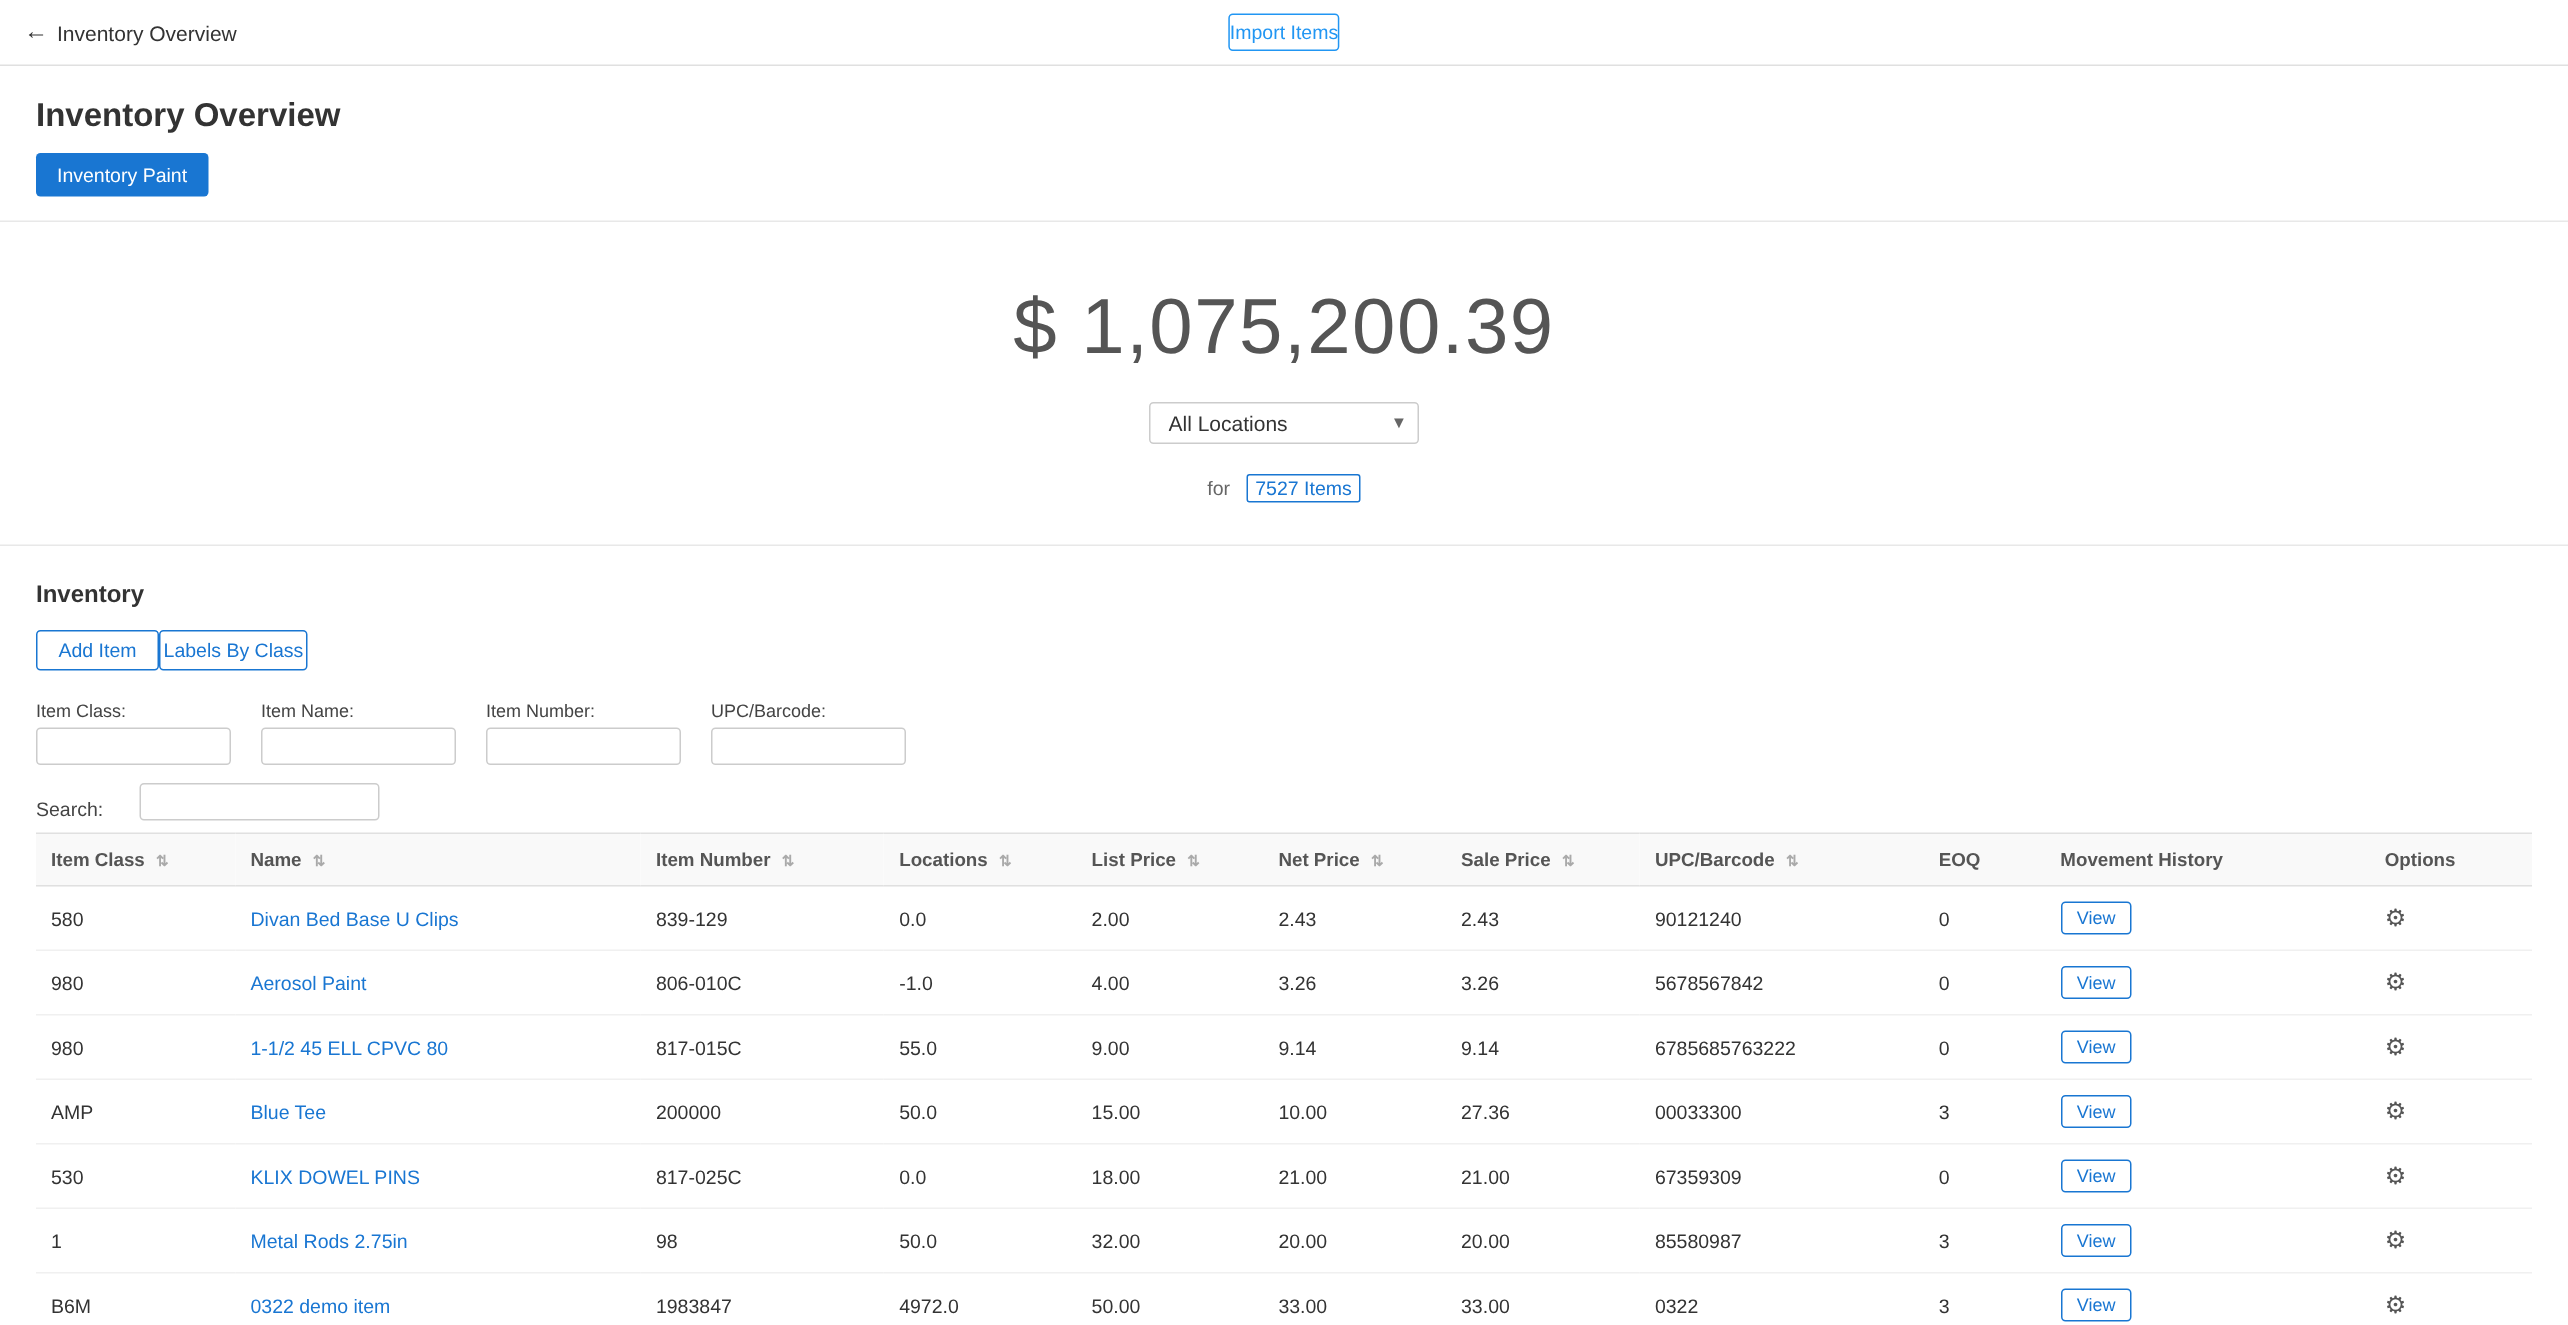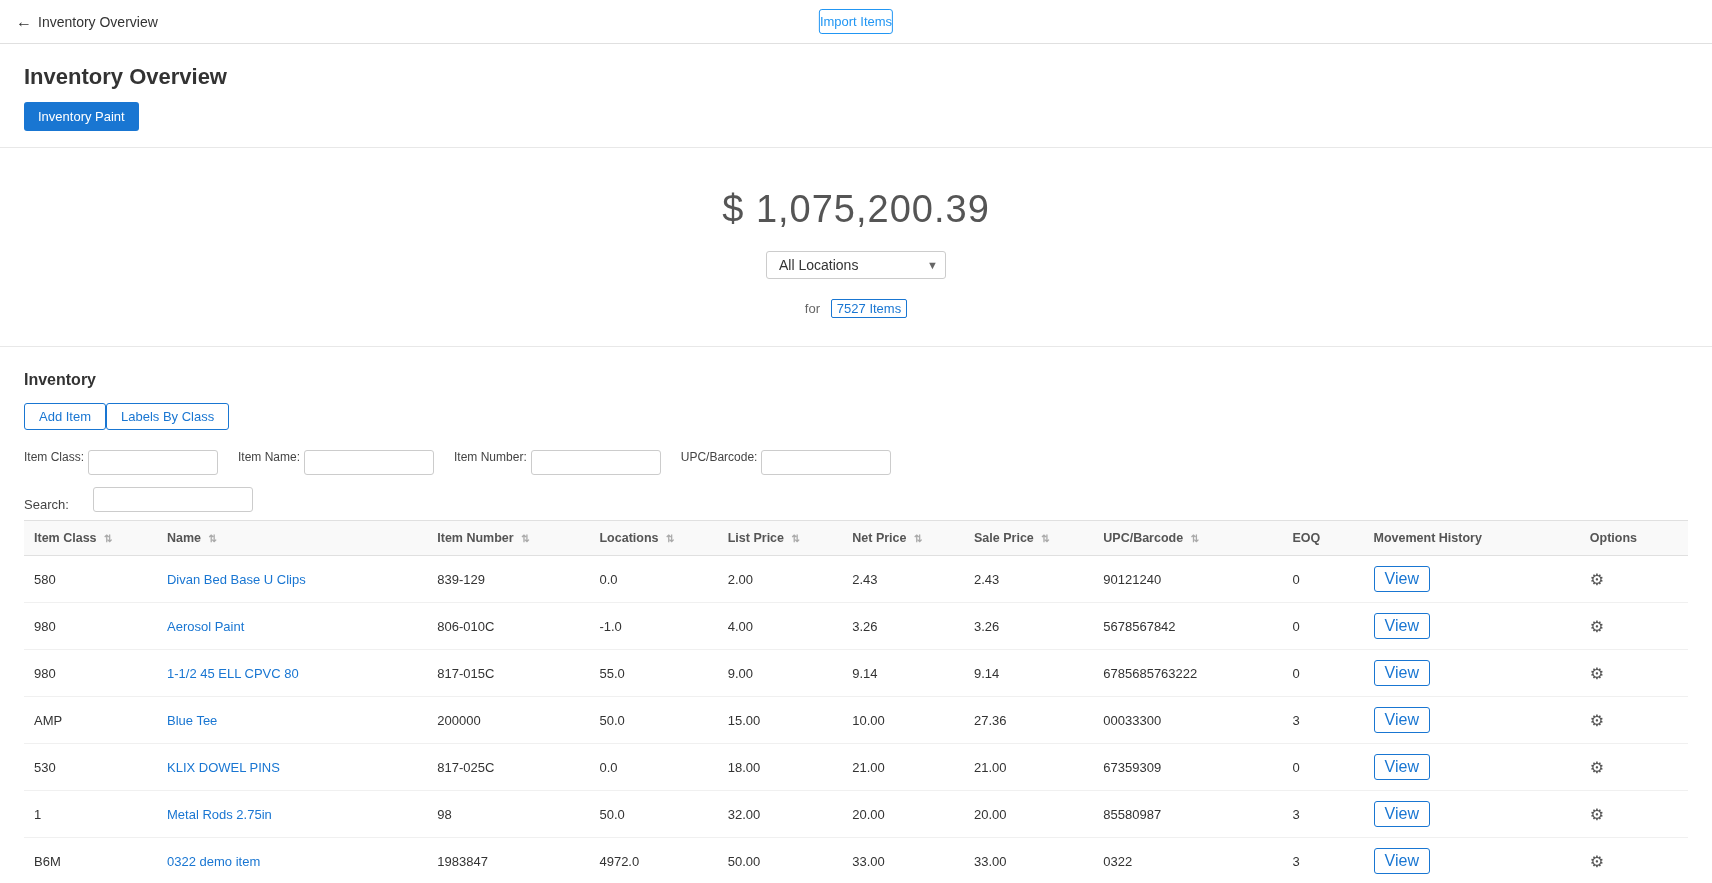--- a/index.html
+++ b/index.html
@@ -70,21 +70,21 @@
       font-weight: 500;
     }
 
     
     .value-section {
       text-align: center;
       padding: 40px 20px 30px;
       border-bottom: 1px solid #e8e8e8;
     }
     .total-value {
-      font-size: 38px;
+      font-size: 52px;
       font-weight: 300;
       color: #555;
       letter-spacing: 1px;
       margin-bottom: 20px;
     }
     .location-dropdown-wrap {
       display: inline-block;
       margin-bottom: 14px;
     }
     .location-dropdown {
@@ -148,36 +148,36 @@
       font-size: 13px;
       padding: 5px 14px;
       border-radius: 3px;
       cursor: pointer;
     }
     .labels-by-class-btn {
       border: 1.5px solid #1976d2;
       background: #fff;
       color: #1976d2;
       font-size: 13px;
-      padding: 5px 14px;
+      padding: 5px 2px;
       border-radius: 3px;
       cursor: pointer;
     }
 
     
     .filter-row {
       display: flex;
       align-items: flex-end;
       gap: 20px;
       margin-bottom: 12px;
       flex-wrap: wrap;
     }
     .filter-group {
       display: flex;
-      flex-direction: row;
+      flex-direction: column;
       gap: 4px;
     }
     .filter-label {
       font-size: 12px;
       color: #444;
       font-weight: 500;
     }
     .filter-input {
       border: 1px solid #ccc;
       border-radius: 3px;
@@ -240,21 +240,21 @@
     }
     .item-name-link {
       color: #1976d2;
       cursor: pointer;
       text-decoration: none;
     }
     .view-btn {
       border: 1.5px solid #1976d2;
       background: #fff;
       color: #1976d2;
-      font-size: 16px;
+      font-size: 12px;
       padding: 3px 10px;
       border-radius: 3px;
       cursor: pointer;
     }
     .options-icon {
       color: #555;
       font-size: 16px;
       cursor: pointer;
       display: inline-block;
     }

